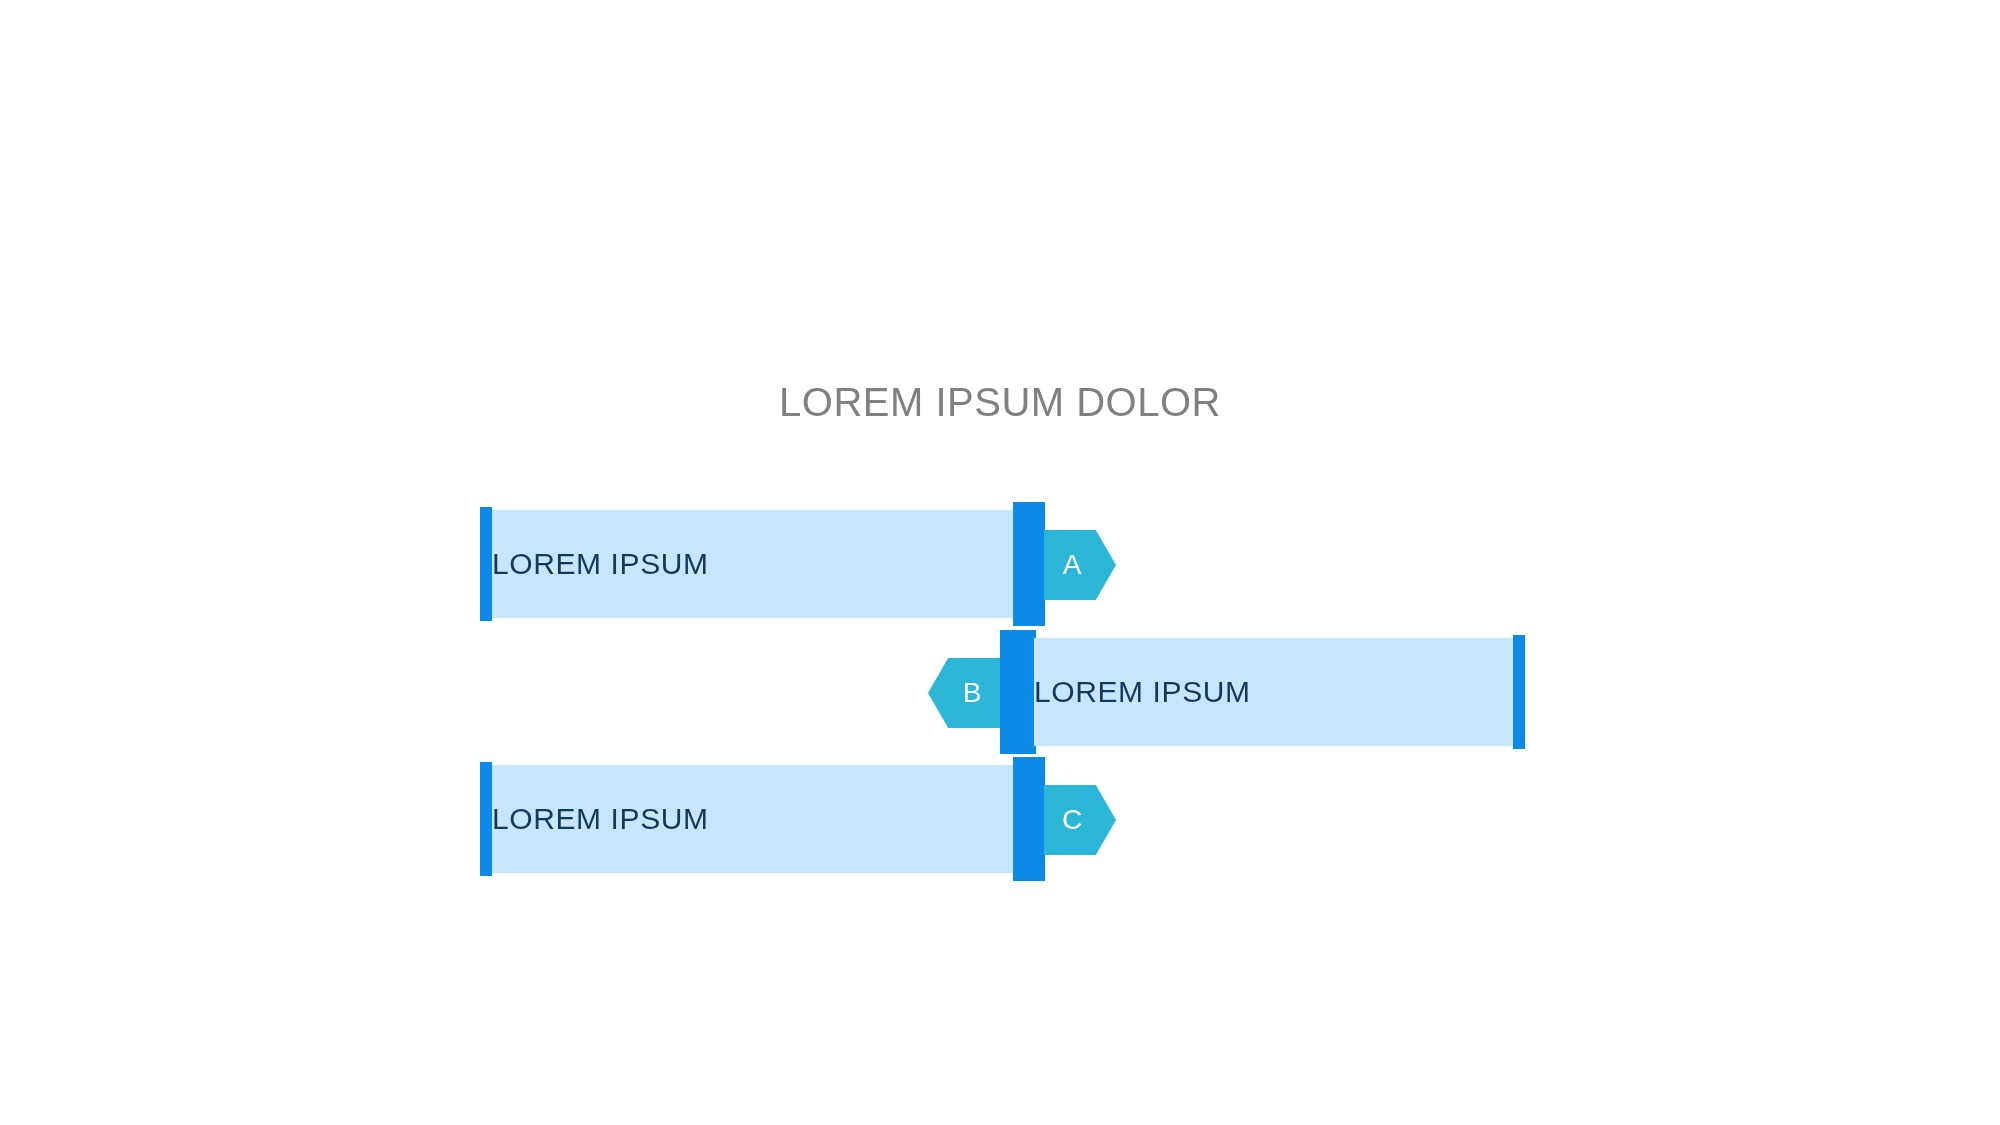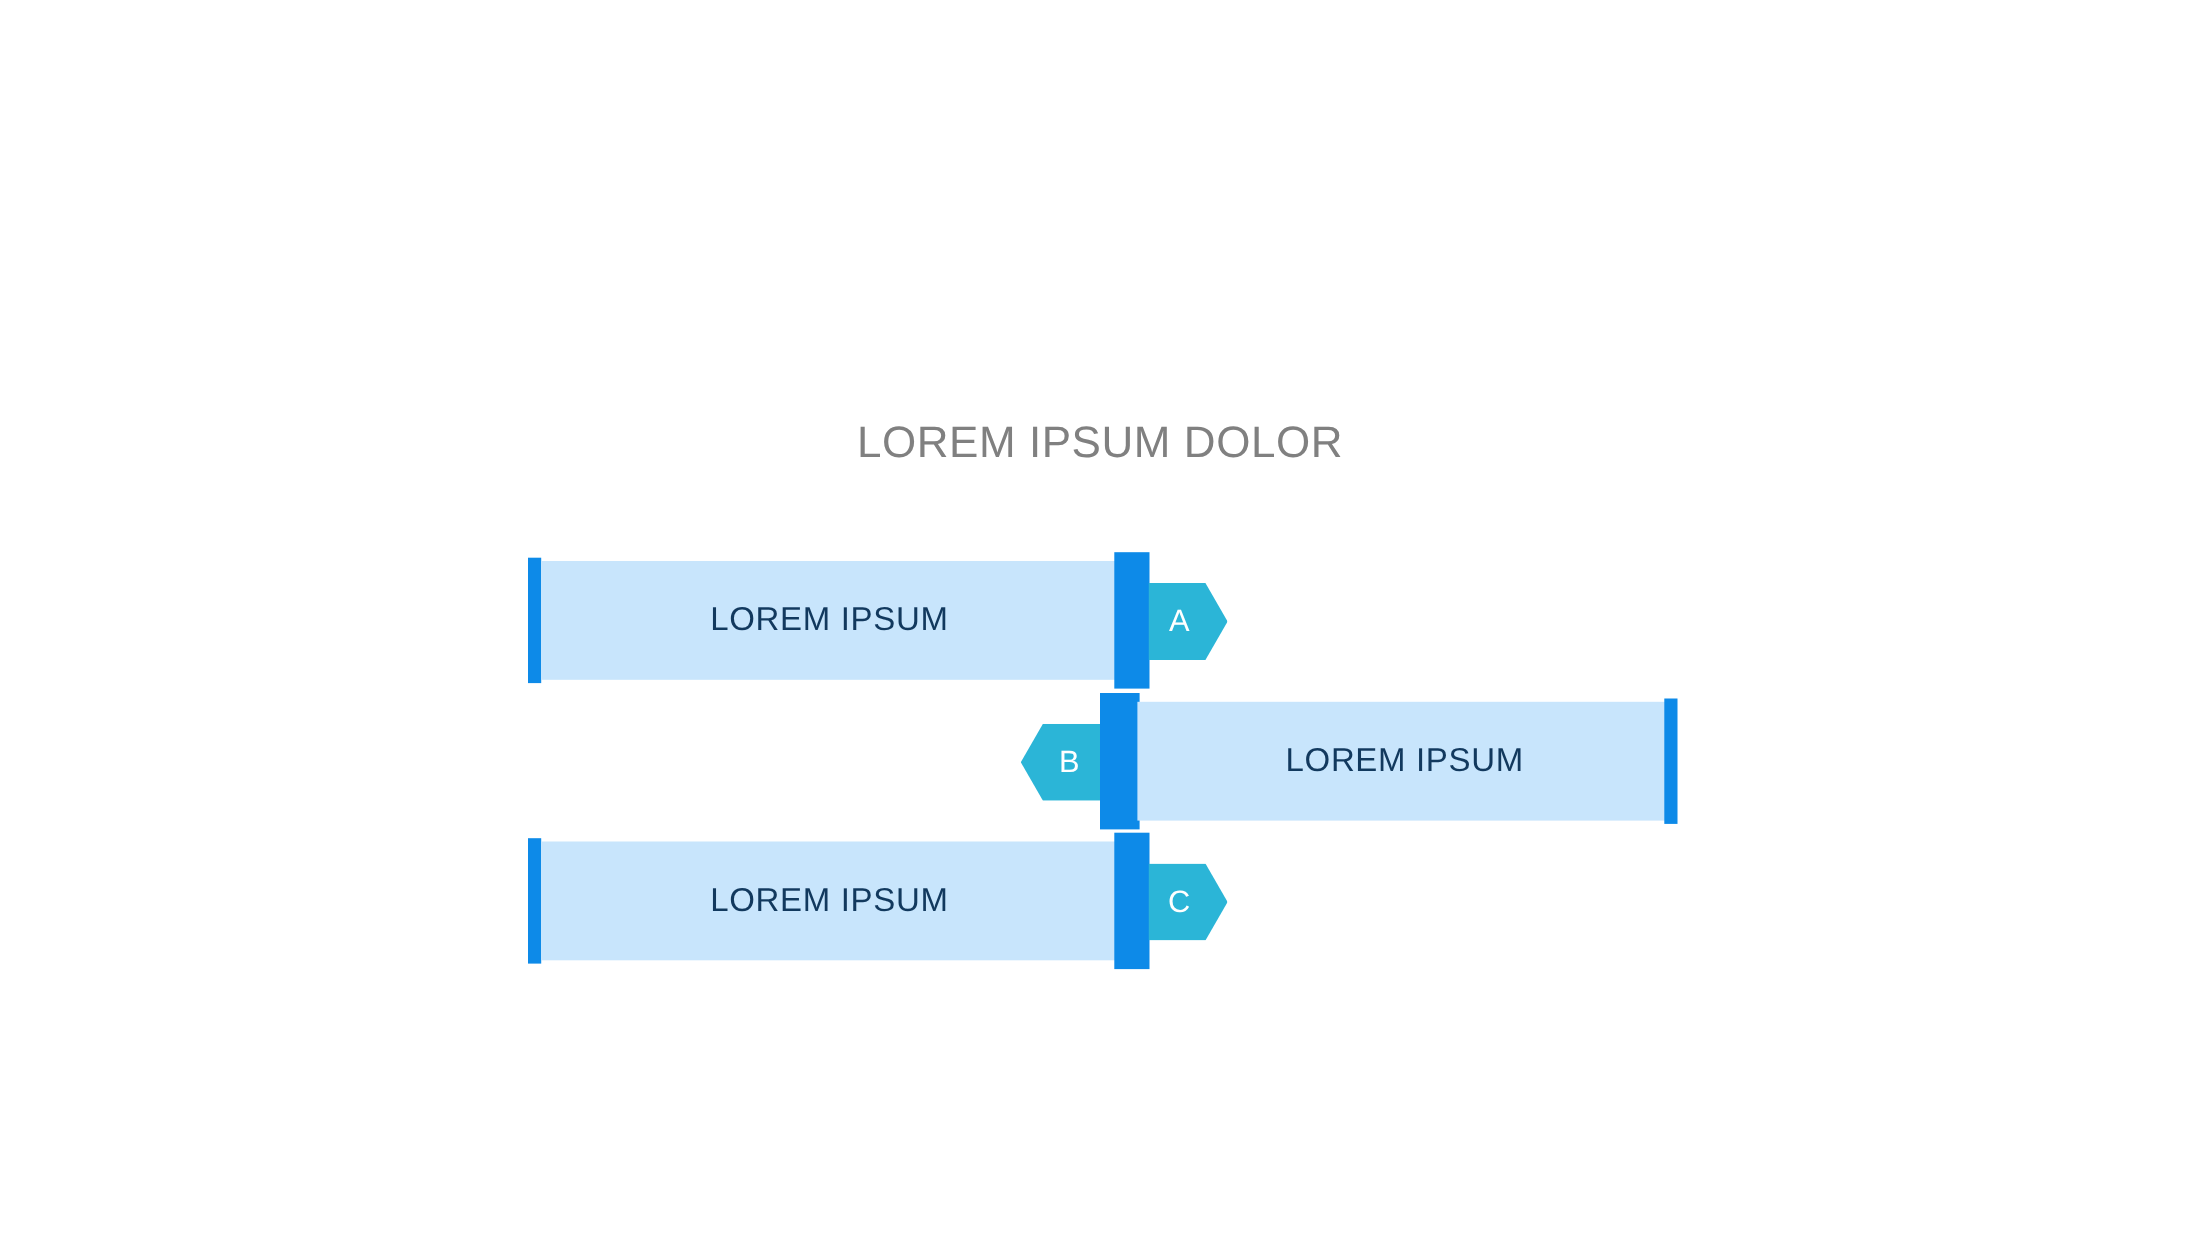--- a/index.html
+++ b/index.html
@@ -84,21 +84,21 @@
 
   
   .bar-label {
     position: absolute;
     top: 20px;
     height: 108px;
     line-height: 108px;
     font-size: 30px;
     letter-spacing: 0.6px;
     color: #12395e;
-    text-align: center;
+    text-align: left;
     white-space: nowrap;
   }
   .row-a .bar-label { left: 492px;  width: 524px; }
   .row-b .bar-label { left: 1034px; width: 486px; }
   .row-c .bar-label { left: 492px;  width: 524px; }
 
   
   .arrow-tag {
     position: absolute;
     top: 40px;

